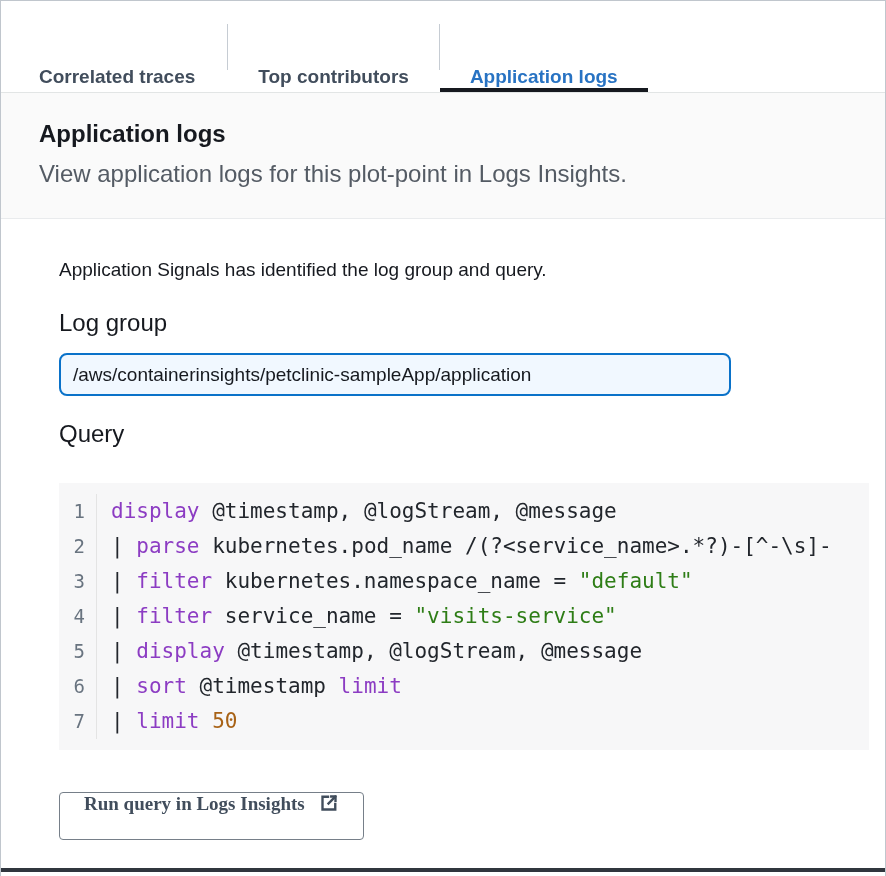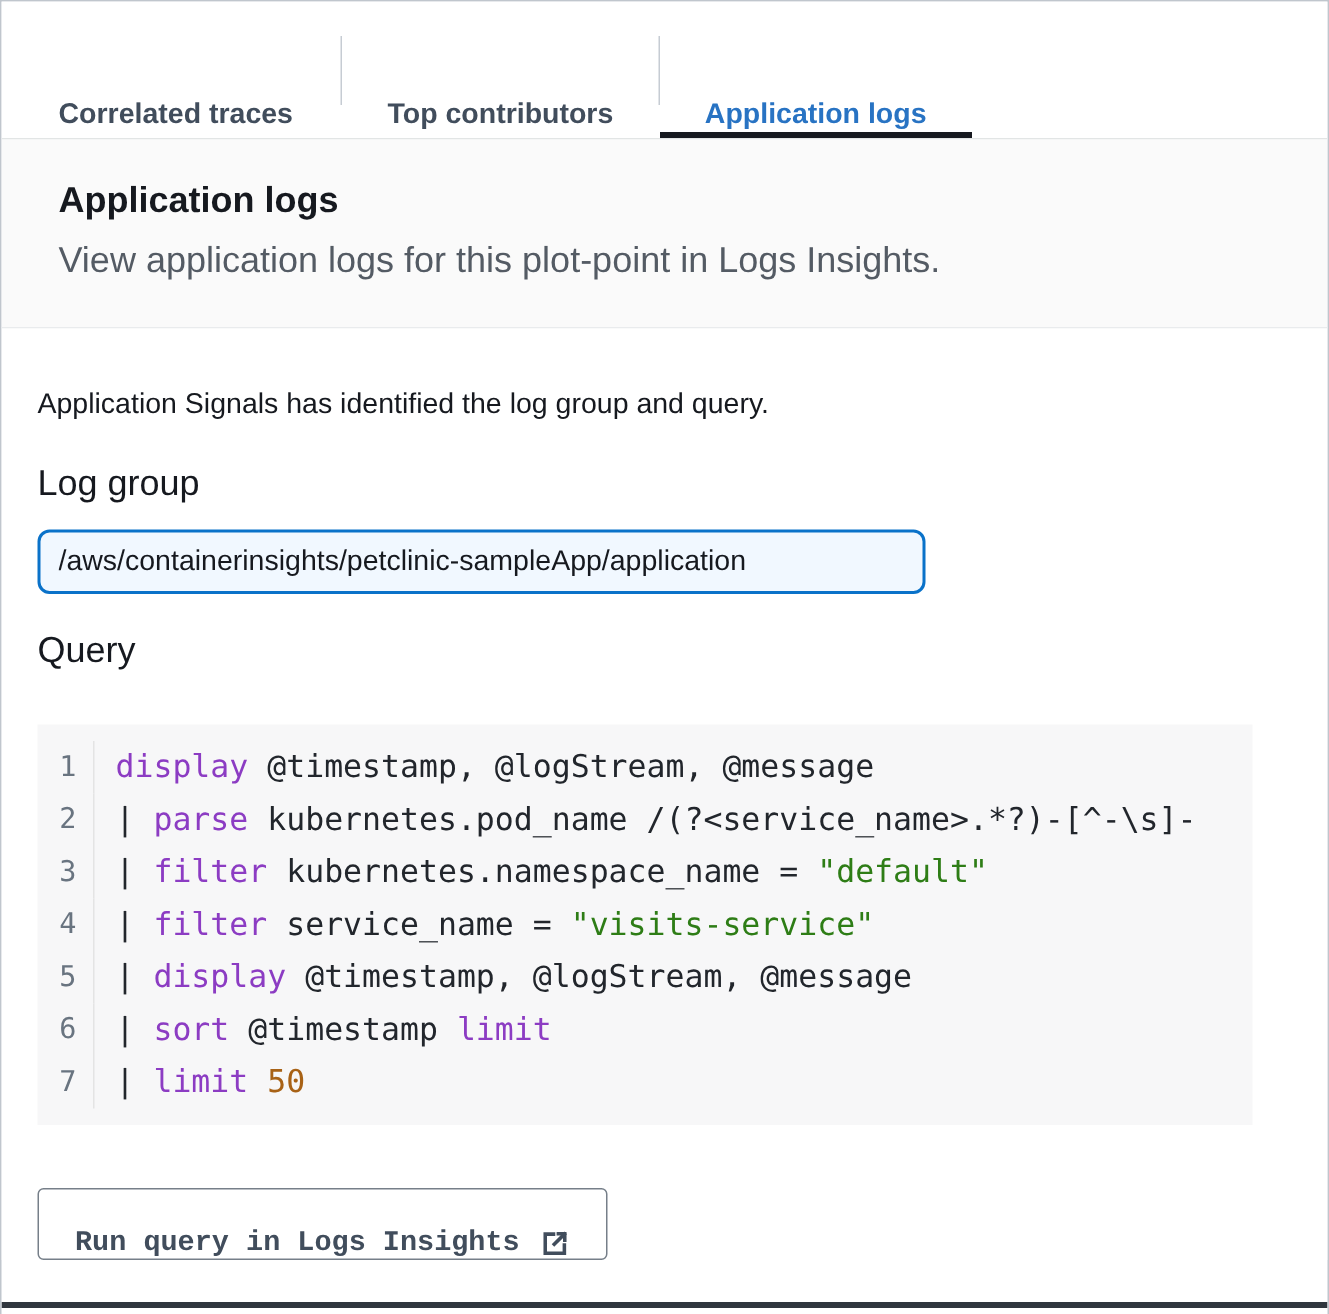--- a/index.html
+++ b/index.html
@@ -43,26 +43,26 @@
   }
   
   .panel-header {
     background:#fafafa;
     border-bottom:1px solid #e9ebed;
     padding:27px 38px 30px;
   }
   .panel-title { font-size:24px; font-weight:bold; color:#16191f; margin-bottom:12px; }
   .panel-subtitle { font-size:24px; color:#545b64; }
   
-  .panel-body { padding:40px 24px 0; background:#fff; }
+  .panel-body { padding:40px 58px 0; background:#fff; }
   .intro { font-size:19px; margin-bottom:28px; }
   .field-label { font-size:24px; font-weight:400; margin-bottom:16px; }
   .log-group-input {
     display:block;
-    width:592px; height:43px;
+    width:672px; height:43px;
     border:2px solid #0a72c9;
     border-radius:8px;
     background:#f1f8ff;
     font-family:"Liberation Sans", sans-serif;
     font-size:19px; color:#16191f;
     padding:0 12px;
     outline:none;
     margin-bottom:24px;
   }
   .query-label { margin-bottom:35px; }
@@ -90,27 +90,27 @@
     font-family:"DejaVu Sans Mono", monospace;
     font-size:21px;
     color:#22262c;
     overflow:hidden;
   }
   .tok-kw  { color:#8c3cc3; }
   .tok-str { color:#2e7d16; }
   .tok-num { color:#a86216; }
   
   .run-button {
-    display:inline-flex; align-items:flex-end; gap:14px;
+    display:inline-flex; align-items:flex-start; gap:14px;
     height:48px;
     padding:0 24px;
     background:#fff;
     border:1px solid #767f89;
     border-radius:4px;
-    font-family:Liberation Mono, monospace;
+    font-family:Liberation Serif, serif;
     font-size:19px; font-weight:bold;
     color:#414d5c;
     cursor:pointer;
   }
   .run-button svg { display:block; }
   
   .bottom-bar {
     position:absolute; left:0; right:0; bottom:4px;
     height:4px; background:#30363e;
   }

